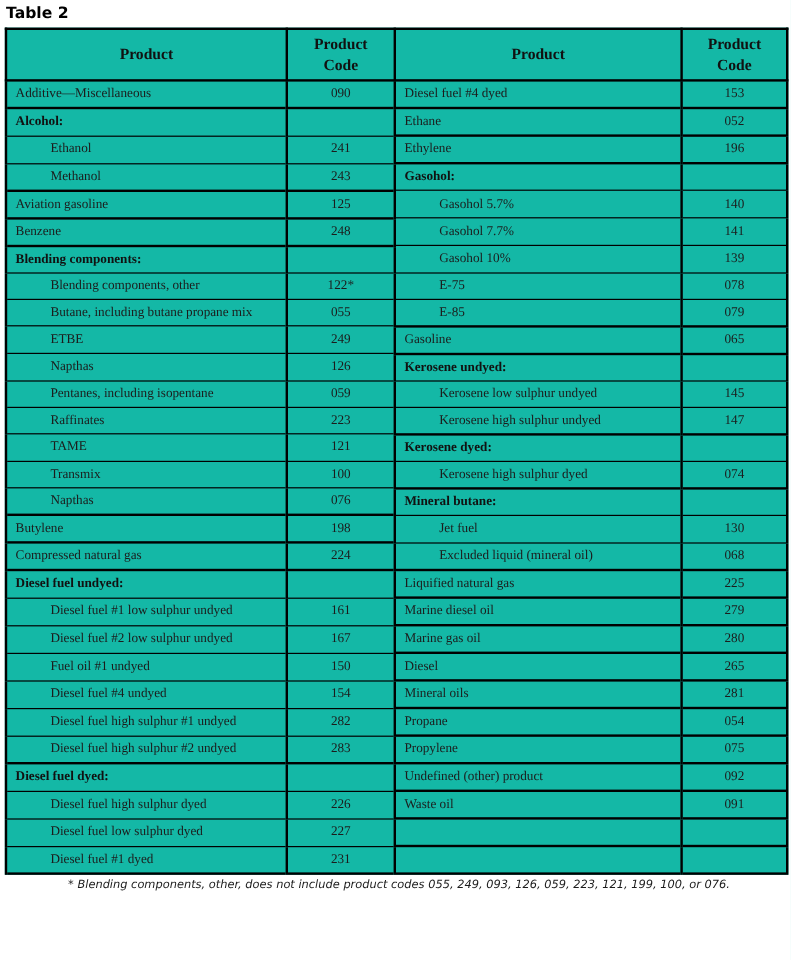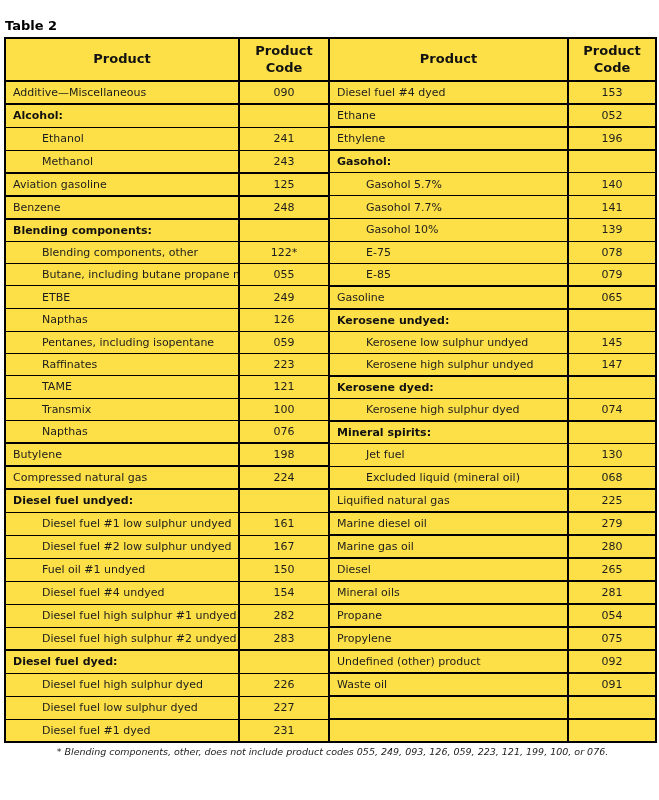--- a/index.html
+++ b/index.html
@@ -1,28 +1,28 @@
 <!DOCTYPE html>
 <html><head>
 <meta charset="utf-8">
 <style>
   html, body { margin: 0; padding: 0; background: #fff; }
   body {
     width: 659px; height: 800px;
     font-family: "DejaVu Sans", "Liberation Sans", sans-serif;
     color: #1c1c1c;
   }
-  .page { padding: 18px 4px 0 4px; }
+  .page { padding: 4px 4px 0 4px; }
   .title {
     font-size: 13px; font-weight: bold; color: #000;
     margin: 0 0 4px 1px;
   }
   table.grid {
     border-collapse: collapse; table-layout: fixed;
-    width: 651px; border: 2px solid #000; background: #fde047;
+    width: 651px; border: 2px solid #000; background: #14b8a6; font-family: Liberation Serif, serif;
   }
   .c-prod-l { width: 234px; }
   .c-code-l { width: 90px; }
   .c-prod-r { width: 239px; }
   .c-code-r { width: 88px; }
   th {
     border: 2px solid #000;
     font-size: 13px; font-weight: bold; color: #111;
     text-align: center; vertical-align: middle;
     height: 41px; line-height: 1.25; padding: 0 12px;
@@ -153,21 +153,21 @@
         </tr>
         <tr>
           <td class="prod thin indent">Transmix</td>
           <td class="code thin">100</td>
           <td class="prod thin indent">Kerosene high sulphur dyed</td>
           <td class="code thin">074</td>
         </tr>
         <tr>
           <td class="prod thin indent">Napthas</td>
           <td class="code thin">076</td>
-          <td class="prod thick bold">Mineral spirits:</td>
+          <td class="prod thick bold">Mineral butane:</td>
           <td class="code thick"></td>
         </tr>
         <tr>
           <td class="prod thick">Butylene</td>
           <td class="code thick">198</td>
           <td class="prod thin indent">Jet fuel</td>
           <td class="code thin">130</td>
         </tr>
         <tr>
           <td class="prod thick">Compressed natural gas</td>

